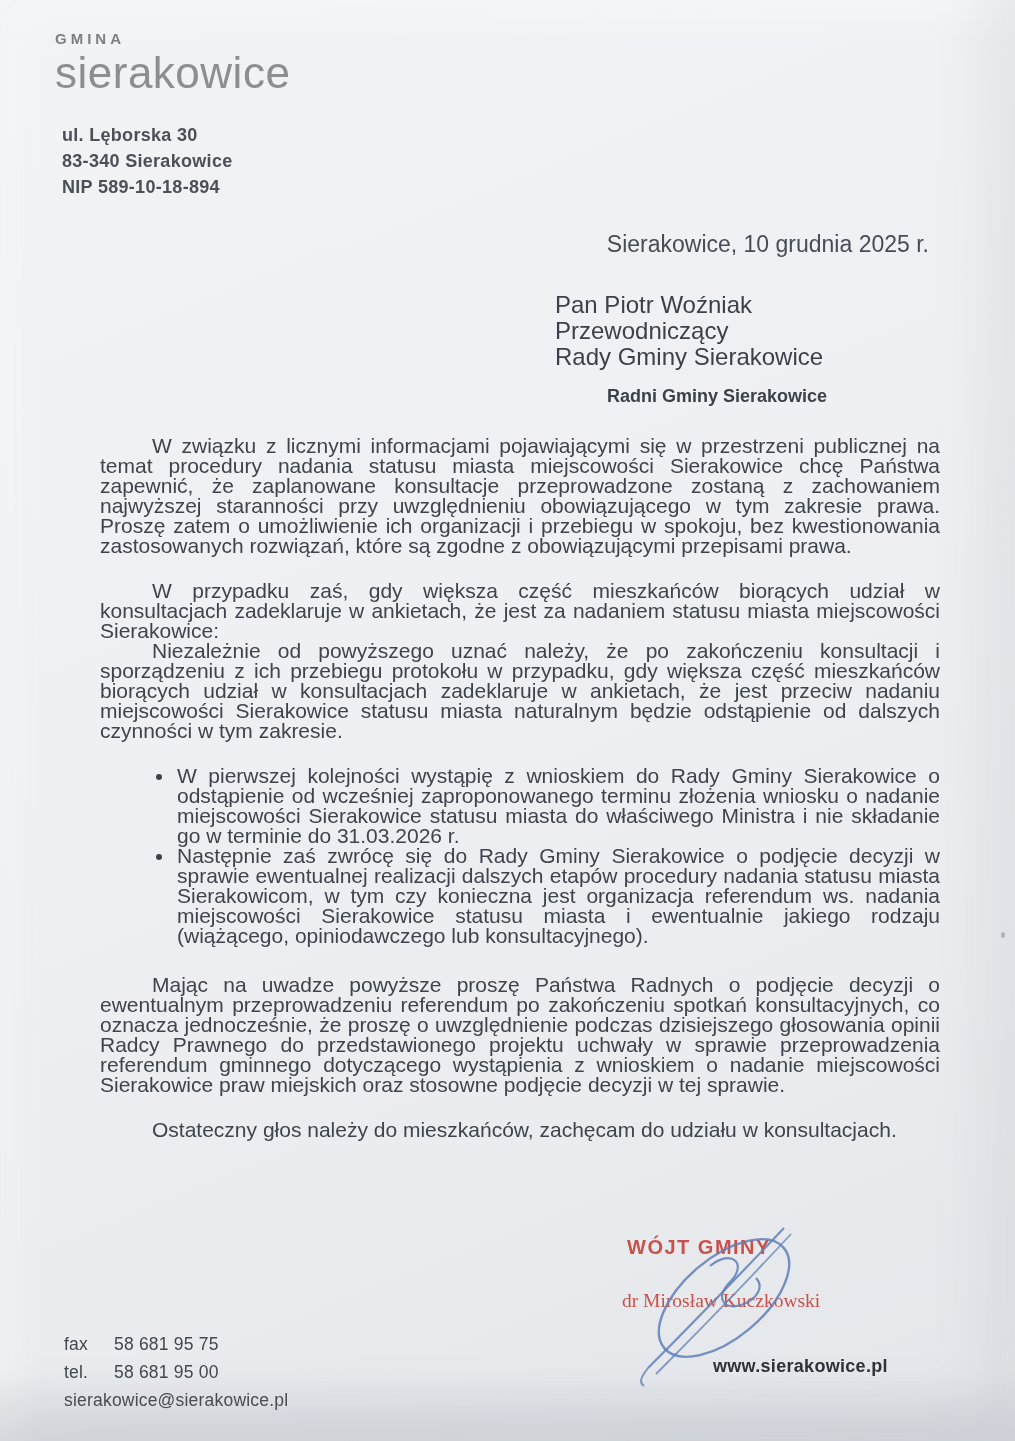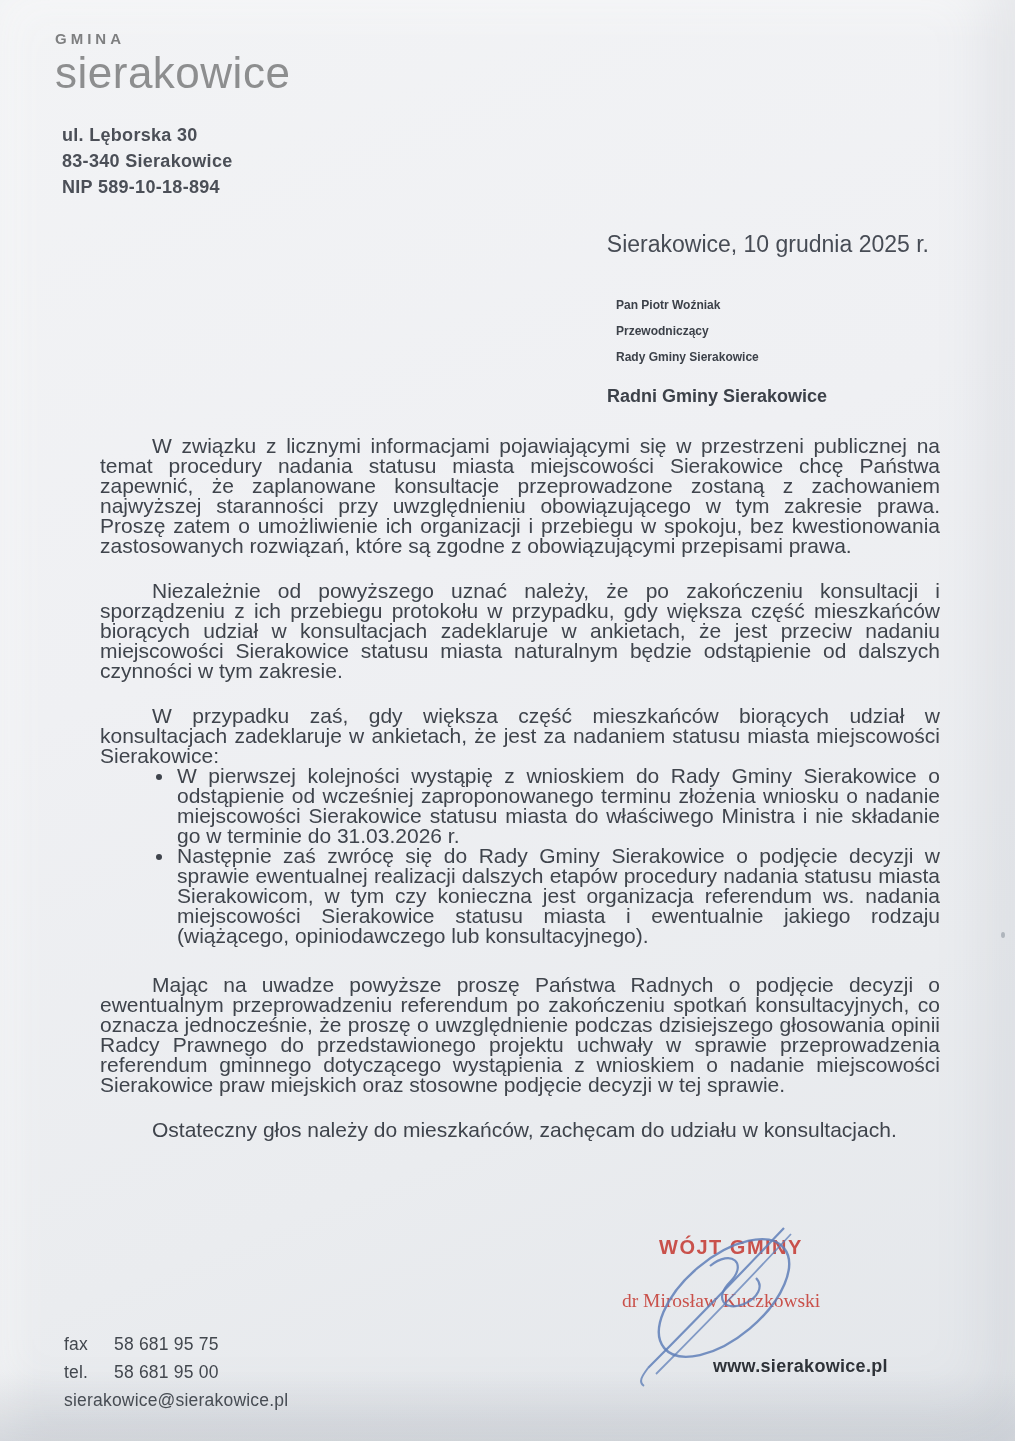--- a/index.html
+++ b/index.html
@@ -20,33 +20,33 @@
   }
 
   
   .logo{position:absolute;left:55px;top:30px;width:240px;text-align:left;}
   .logo-gmina{font-size:15px;font-weight:bold;letter-spacing:4px;color:#7e7f80;}
   .logo-word{font-size:44px;font-weight:400;letter-spacing:0.5px;color:#8d8e8f;line-height:1.1;margin-top:2px;}
   .hdr-address{position:absolute;left:62px;top:122px;font-size:18px;font-weight:bold;line-height:26px;color:#4b4f57;letter-spacing:0.3px;}
 
   .dateline{position:absolute;top:223px;right:86px;font-size:23px;color:#474c55;margin-top:8px;}
 
-  .recipient{position:absolute;left:616px;top:292px;font-size:12px;font-weight:bold;line-height:26px;color:#3c4149;}
+  .recipient{position:absolute;left:555px;top:292px;font-size:24px;font-weight:normal;line-height:26px;color:#3c4149;}
   .recipient2{position:absolute;left:587px;top:386px;font-size:18px;font-weight:bold;color:#3c4149;margin-left:20px;}
 
   
   .body{position:absolute;left:100px;top:436px;width:840px;font-size:21px;line-height:20px;color:#3f444c;}
   .para{margin:0 0 25px 0;text-indent:52px;text-align:justify;}
   .para.no-gap{margin-bottom:0;}
   ul.bullets{margin:0 0 29px 0;padding:0 0 0 75px;list-style:disc outside;}
   ul.bullets li{text-align:justify;margin:0;padding-left:2px;}
   .closing{margin:0;text-indent:52px;}
 
   
-  .stamp-title{position:absolute;left:659px;top:1236px;font-size:20px;font-weight:bold;letter-spacing:1.5px;color:#c7453e;opacity:0.92;}
+  .stamp-title{position:absolute;left:627px;top:1236px;font-size:20px;font-weight:bold;letter-spacing:1.5px;color:#c7453e;opacity:0.92;}
   .stamp-name{position:absolute;left:622px;top:1290px;font-size:19.5px;color:#c7453e;opacity:0.92;font-family:Liberation Serif, serif;}
   .scribble{position:absolute;left:626px;top:1220px;pointer-events:none;}
   .website{position:absolute;left:713px;top:1356px;font-size:18px;font-weight:bold;color:#2e3238;letter-spacing:0.3px;}
 
   
   .footer{position:absolute;left:64px;top:1330px;font-size:17.5px;line-height:28px;color:#42474e;font-weight:500;letter-spacing:0.2px;}
   .footer .lbl{display:inline-block;width:50px;}
 
   .speck{position:absolute;left:1001px;top:932px;width:4px;height:6px;border-radius:50%;background:#959ca6;opacity:0.65;}
 </style>
@@ -70,22 +70,22 @@
 
   <div class="recipient">
     <div>Pan Piotr Woźniak</div>
     <div>Przewodniczący</div>
     <div>Rady Gminy Sierakowice</div>
   </div>
   <div class="recipient2">Radni Gminy Sierakowice</div>
 
   <div class="body">
     <p class="para">W związku z licznymi informacjami pojawiającymi się w przestrzeni publicznej na temat procedury nadania statusu miasta miejscowości Sierakowice chcę Państwa zapewnić, że zaplanowane konsultacje przeprowadzone zostaną z zachowaniem najwyższej staranności przy uwzględnieniu obowiązującego w tym zakresie prawa. Proszę zatem o umożliwienie ich organizacji i przebiegu w spokoju, bez kwestionowania zastosowanych rozwiązań, które są zgodne z obowiązującymi przepisami prawa.</p>
+    <p class="para no-gap">W przypadku zaś, gdy większa część mieszkańców biorących udział w konsultacjach zadeklaruje w ankietach, że jest za nadaniem statusu miasta miejscowości Sierakowice:</p>
     <p class="para">Niezależnie od powyższego uznać należy, że po zakończeniu konsultacji i sporządzeniu z ich przebiegu protokołu w przypadku, gdy większa część mieszkańców biorących udział w konsultacjach zadeklaruje w ankietach, że jest przeciw nadaniu miejscowości Sierakowice statusu miasta naturalnym będzie odstąpienie od dalszych czynności w tym zakresie.</p>
-    <p class="para no-gap">W przypadku zaś, gdy większa część mieszkańców biorących udział w konsultacjach zadeklaruje w ankietach, że jest za nadaniem statusu miasta miejscowości Sierakowice:</p>
     <ul class="bullets">
       <li>W pierwszej kolejności wystąpię z wnioskiem do Rady Gminy Sierakowice o odstąpienie od wcześniej zaproponowanego terminu złożenia wniosku o nadanie miejscowości Sierakowice statusu miasta do właściwego Ministra i nie składanie go w terminie do 31.03.2026 r.</li>
       <li>Następnie zaś zwrócę się do Rady Gminy Sierakowice o podjęcie decyzji w sprawie ewentualnej realizacji dalszych etapów procedury nadania statusu miasta Sierakowicom, w tym czy konieczna jest organizacja referendum ws. nadania miejscowości Sierakowice statusu miasta i ewentualnie jakiego rodzaju (wiążącego, opiniodawczego lub konsultacyjnego).</li>
     </ul>
     <p class="para">Mając na uwadze powyższe proszę Państwa Radnych o podjęcie decyzji o ewentualnym przeprowadzeniu referendum po zakończeniu spotkań konsultacyjnych, co oznacza jednocześnie, że proszę o uwzględnienie podczas dzisiejszego głosowania opinii Radcy Prawnego do przedstawionego projektu uchwały w sprawie przeprowadzenia referendum gminnego dotyczącego wystąpienia z wnioskiem o nadanie miejscowości Sierakowice praw miejskich oraz stosowne podjęcie decyzji w tej sprawie.</p>
     <p class="closing">Ostateczny głos należy do mieszkańców, zachęcam do udziału w konsultacjach.</p>
   </div>
 
   <div class="stamp-title">WÓJT GMINY</div>
   <div class="stamp-name">dr Mirosław Kuczkowski</div>

